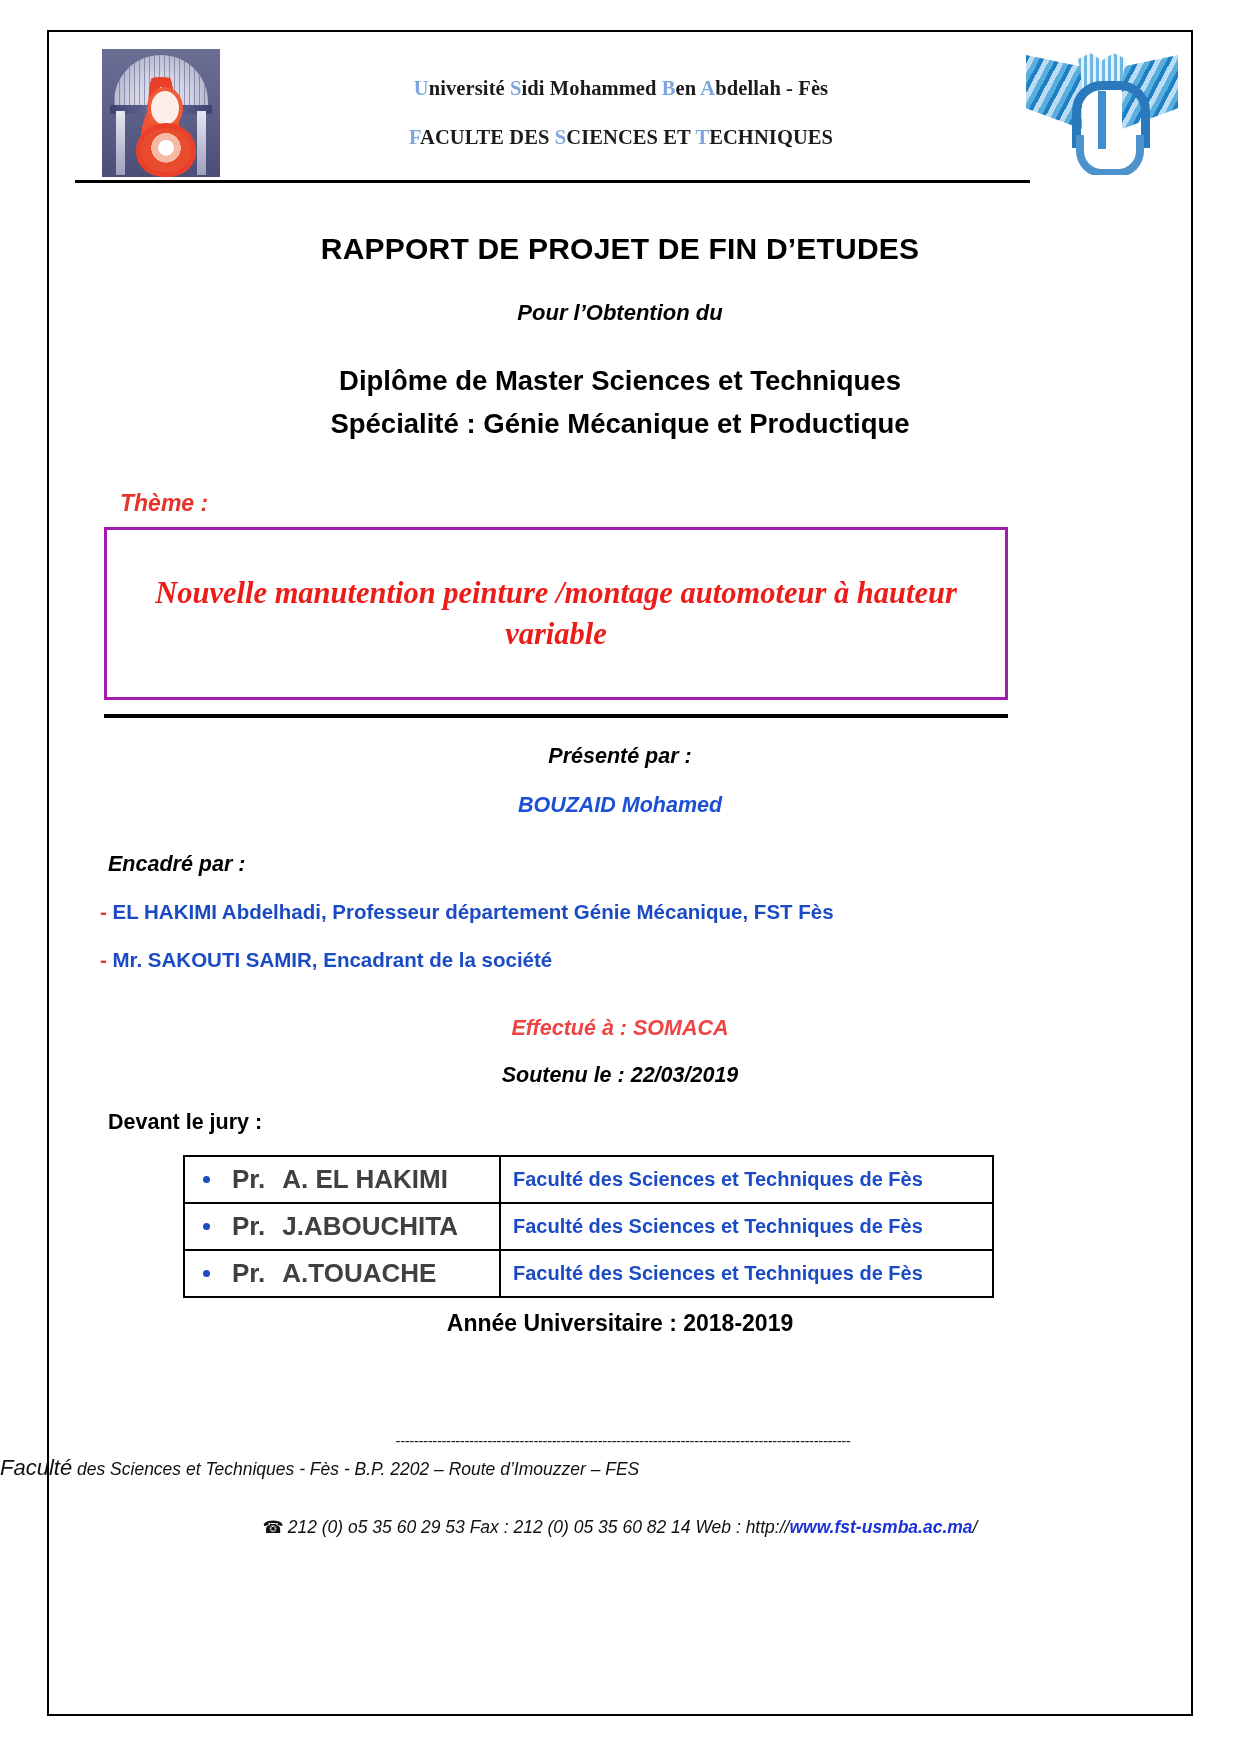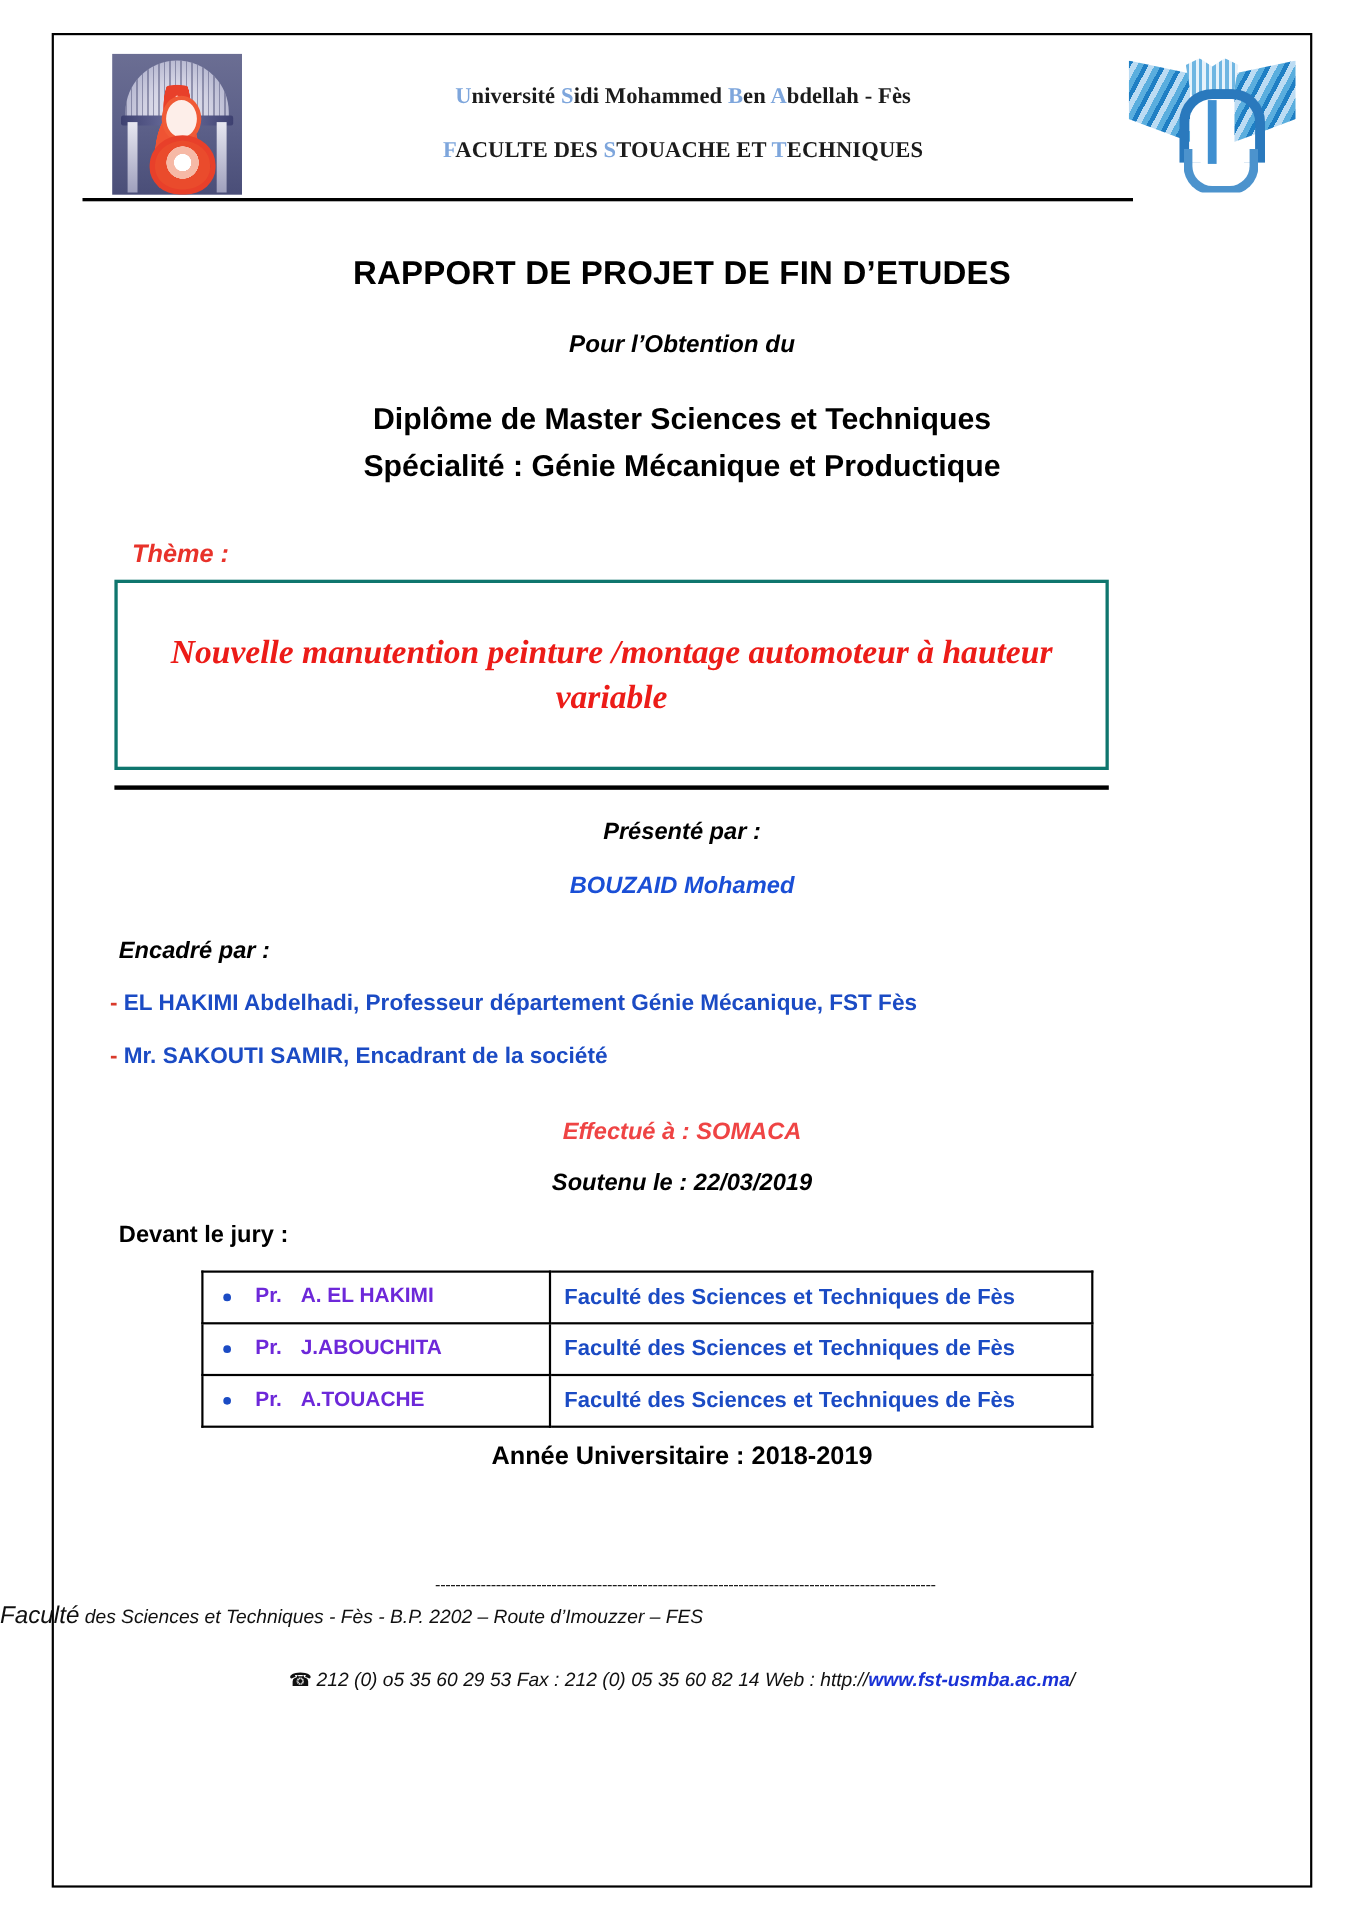--- a/index.html
+++ b/index.html
@@ -215,21 +215,21 @@
     font-weight: 700;
     font-style: italic;
     color: #e8322a;
   }
   .theme-box {
     position: absolute;
     left: 104px;
     top: 527px;
     width: 904px;
     height: 173px;
-    border: 3px solid #0f766e;
+    border: 3px solid #a21caf;
     box-sizing: border-box;
     display: flex;
     align-items: center;
     justify-content: center;
   }
   .theme-title {
     font-family: "Liberation Serif", serif;
     font-size: 30.5px;
     font-weight: 700;
     font-style: italic;
@@ -334,23 +334,23 @@
     padding: 4px 0 5px 0;
     height: 36px;
     vertical-align: middle;
   }
   .jury-table td.name-cell { width: 314px; }
   .jury-table td.fac-cell  { width: 491px; }
   .name-inner {
     display: flex;
     align-items: center;
     padding-left: 18px;
-    font-size: 19px;
-    font-weight: 700;
-    color: #6d28d9;
+    font-size: 26px;
+    font-weight: 700;
+    color: #404040;
     white-space: nowrap;
   }
   .bullet-dot {
     width: 7px; height: 7px;
     background: #1b4bc4;
     border-radius: 50%;
     margin-right: 22px;
     flex: 0 0 auto;
   }
   .jury-prefix { margin-right: 17px; }
@@ -435,21 +435,21 @@
       <div class="pillar l"></div>
       <div class="pillar r"></div>
       <div class="crest"></div>
     </div>
 
     <div class="header-text">
       <div class="header-line1">
         <span class="cap-blue">U</span><span>niversité </span><span class="cap-blue">S</span><span>idi Mohammed </span><span class="cap-blue">B</span><span>en </span><span class="cap-blue">A</span><span>bdellah - Fès</span>
       </div>
       <div class="header-line2">
-        <span class="cap-blue">F</span><span>ACULTE DES </span><span class="cap-blue">S</span><span>TOUACHE ET </span><span class="cap-blue">T</span><span>ECHNIQUES</span>
+        <span class="cap-blue">F</span><span>ACULTE DES </span><span class="cap-blue">S</span><span>CIENCES ET </span><span class="cap-blue">T</span><span>ECHNIQUES</span>
       </div>
     </div>
 
     <div class="logo-right">
       <div class="wing l"></div>
       <div class="wing r"></div>
       <div class="plume"></div>
       <div class="arch"></div>
       <div class="stem"></div>
       <div class="bowl"></div>

